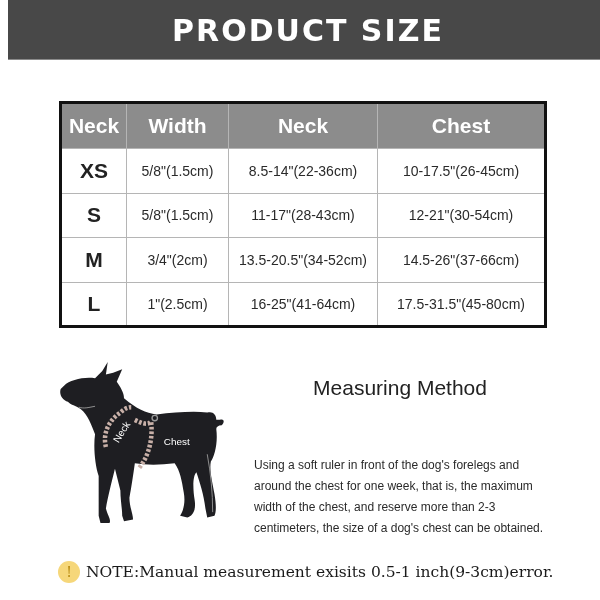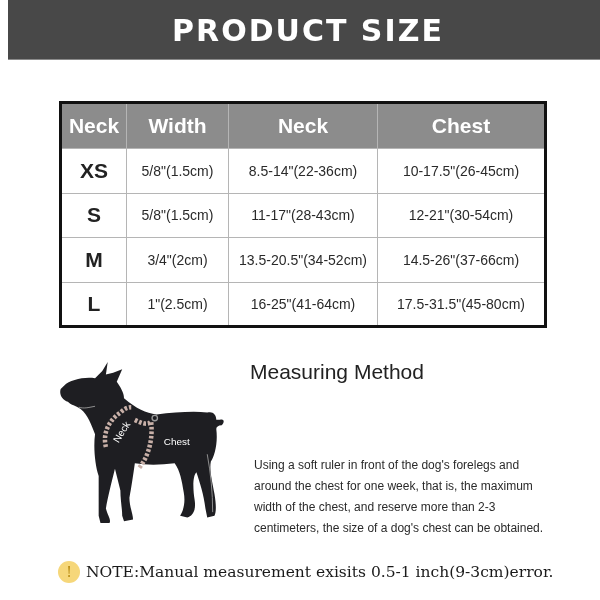--- a/index.html
+++ b/index.html
@@ -25,21 +25,21 @@
     }
     .size-table th {
       background: #8c8c8c; color: #ffffff; font-weight: bold; font-size: 21px; height: 46px;
     }
     .size-table td { font-size: 14px; height: 43px; }
     .size-table td.size-cell { font-size: 21px; font-weight: bold; color: #222222; }
 
     .dog { position: absolute; left: 48px; top: 352px; width: 190px; height: 190px; }
 
     .method-title {
-      position: absolute; left: 250px; top: 360px; width: 300px; 
+      position: absolute; left: 250px; top: 376px; width: 300px; text-align: center;
       font-size: 21px; color: #222222;
     }
     .method-text {
       position: absolute; left: 254px; top: 415px; width: 300px;
       font-size: 12px; line-height: 21px; color: #2a2a2a; margin-top: 40px;
     }
 
     .note { position: absolute; left: 58px; top: 561px; display: flex; align-items: center; }
     .note-icon {
       width: 22px; height: 22px; border-radius: 50%; background: #f6d77a;

